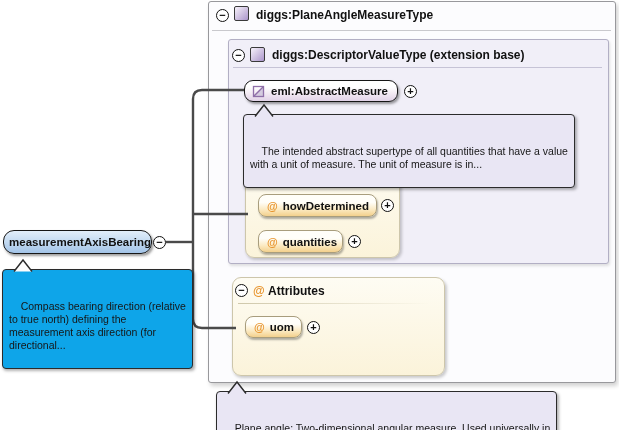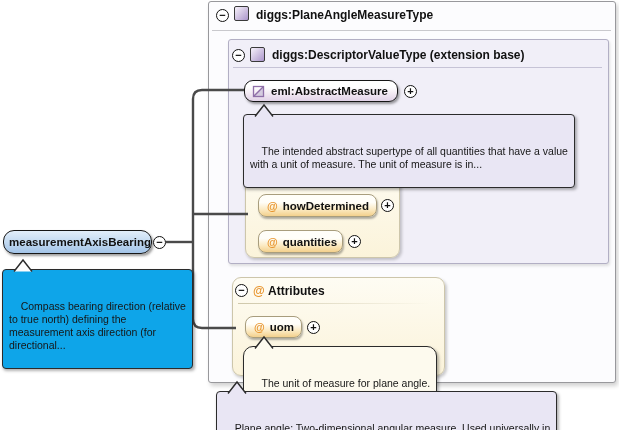--- a/index.html
+++ b/index.html
@@ -131,26 +131,20 @@
   <div class="abs toggle" style="left:235px;top:284px;">−</div>
   <div class="abs at" style="left:253px;top:284px;">@</div>
   <div class="abs hdr-lbl" style="left:268px;top:284px;">Attributes</div>
 
   <div class="abs pill attrpill uo">
     <span class="at-s">@</span>
     <span>uom</span>
   </div>
   <div class="abs toggle" style="left:307px;top:321px;">+</div>
 
-  <div class="tt cream t-uom">
-    <svg class="tip" width="24" height="14">
-      <path d="M3,13.5 L12,2 L21,13.5" fill="#fdfaee" stroke="#2b2b2b" stroke-width="1.4"></path>
-    </svg>
-    <span>The unit of measure for plane angle.</span>
-  </div>
 
   <div class="abs pill elem">
     <span>measurementAxisBearing</span>
   </div>
   <div class="abs toggle" style="left:153px;top:236px;">−</div>
 
   <div class="tt white t-elem">
     <svg class="tip" width="24" height="14">
       <path d="M3,13.5 L12,2 L21,13.5" fill="#fdfdfd" stroke="#2b2b2b" stroke-width="1.4"></path>
     </svg>

